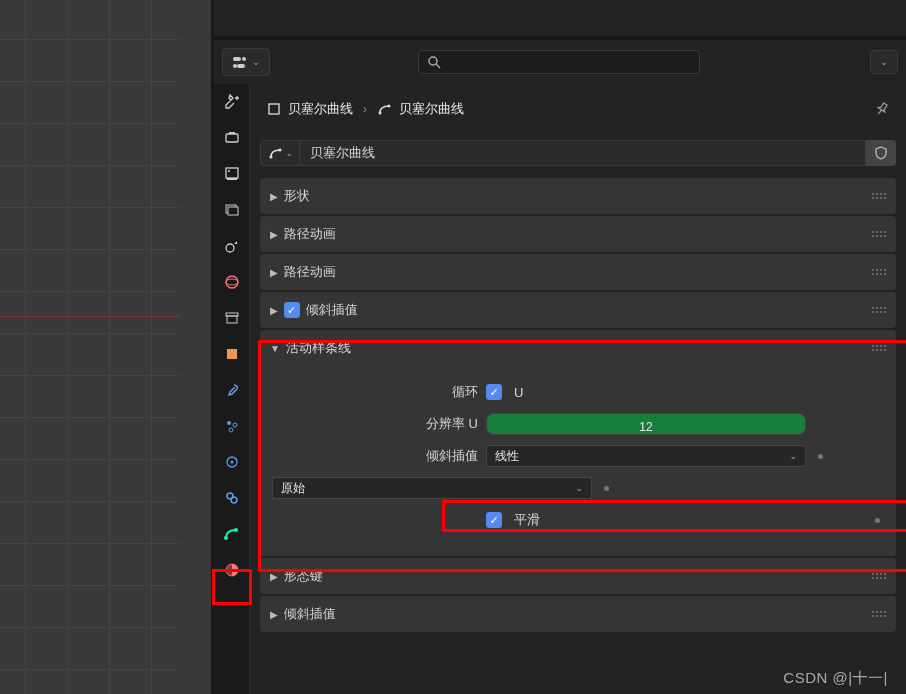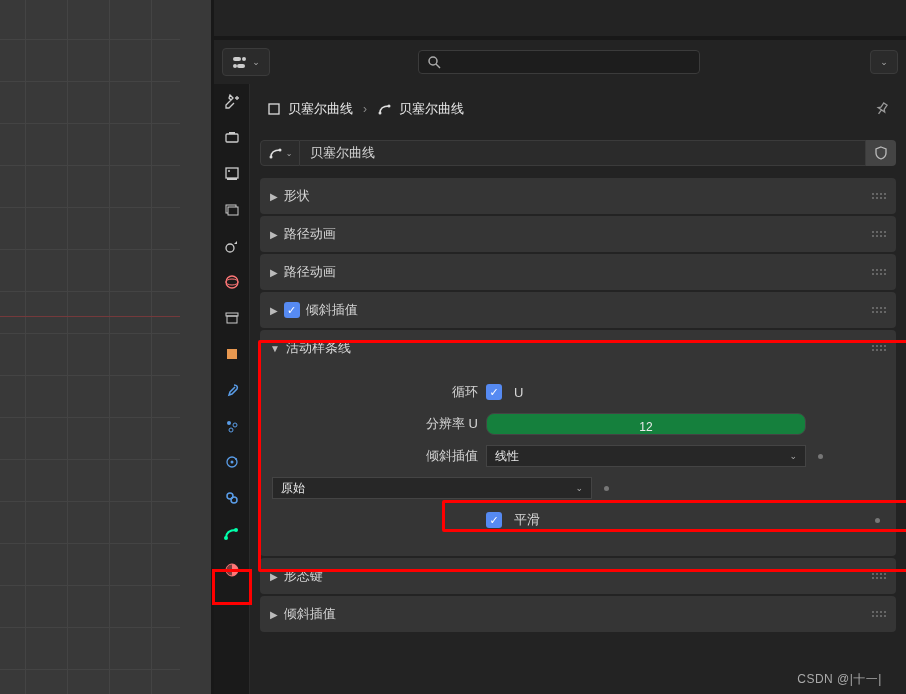--- a/index.html
+++ b/index.html
@@ -57,21 +57,21 @@
 .num-field { flex: 1; height: 22px; background: #15803d; border: 1px solid #444; border-radius: 8px; display: flex; align-items: flex-end; justify-content: center; color: #eaeaea; font-size: 12px; max-width: 320px; }
 .select-field { flex: 1; height: 22px; background: #272727; border: 1px solid #444; border-radius: 0; display: flex; align-items: center; padding: 0 8px; color: #eaeaea; font-size: 12px; max-width: 320px; position: relative; cursor: pointer; }
 .select-field .chev { position: absolute; right: 8px; color: #aaa; font-size: 9px; }
 .anim-dot { width: 5px; height: 5px; background: #777; border-radius: 50%; margin-left: 6px; }
 .chk-inline { width: 16px; height: 16px; background: #568af2; border-radius: 3px; display: flex; align-items: center; justify-content: center; color: white; font-size: 11px; }
 .chk-label { margin-left: 6px; font-size: 13px; }
 
 .hl-panel { position: absolute; border: 3px solid #ff0000; left: 8px; top: 256px; width: 666px; height: 232px; pointer-events: none; border-radius: 2px; }
 .hl-radius { position: absolute; border: 3px solid #ff0000; left: 192px; top: 416px; width: 482px; height: 32px; pointer-events: none; border-radius: 2px; }
 
-.watermark { position: absolute; right: 24px; bottom: 6px; color: #aaa; font-size: 12px; letter-spacing: 0.5px; }
+.watermark { position: absolute; right: 18px; bottom: 6px; color: #aaa; font-size: 15px; letter-spacing: 0.5px; }
 
 svg { display: block; }
 </style>
 </head>
 <body>
 
 <div class="viewport">
   <div class="vp-dark">
     <div class="grid"></div>
     <div class="red-line"></div>

